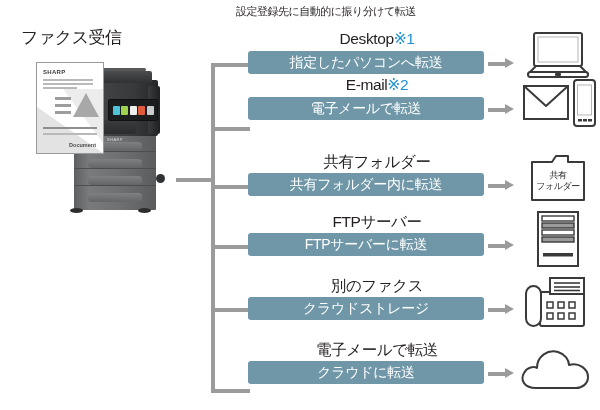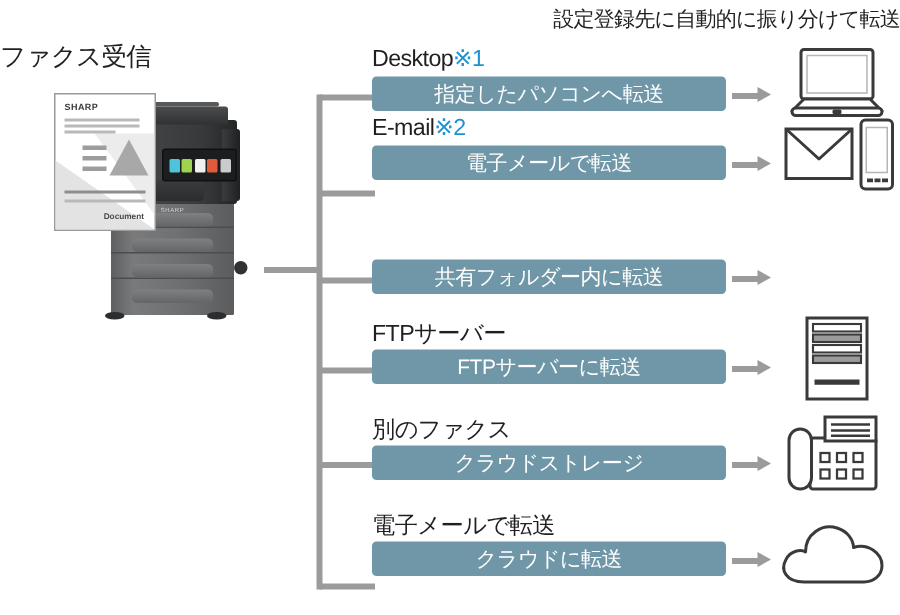--- a/index.html
+++ b/index.html
@@ -6,21 +6,21 @@
   html, body {
     width: 600px; height: 410px;
     background: #ffffff;
     font-family: "Liberation Sans", "DejaVu Sans", sans-serif;
     overflow: hidden;
   }
   #stage { position: relative; width: 600px; height: 410px; }
 
   
   .fax-recv-label {
-    position: absolute; left: 0; top: 26px;
+    position: absolute; left: 21px; top: 26px;
     font-size: 17px; color: #231f20; letter-spacing: -0.5px;
     white-space: nowrap;
   }
 
   
   .mfp { position: absolute; left: 30px; top: 58px; width: 150px; height: 152px; }
   .mfp-body {
     position: absolute; left: 44px; top: 76px; width: 82px; height: 76px;
     background: linear-gradient(90deg,#5d5f61 0%,#787a7c 18%,#6e7072 55%,#5a5c5e 100%);
     border-radius: 1px;
@@ -114,21 +114,21 @@
   
   .tree-line { position: absolute; background: #9b9b9b; }
   .trunk { left: 211px; width: 4px; }
   .stem  { height: 4px; }
   .branch{ height: 4px; }
 
   
   .row { position: absolute; left: 248px; width: 352px; height: 58px; }
   .row-title {
     position: absolute; left: 0; top: 0; width: 258px;
-    font-size: 15.5px; color: #231f20;
+    text-align: center; font-size: 15.5px; color: #231f20;
     white-space: nowrap; letter-spacing: -0.4px;
   }
   .row-title .mark { color: #1f93d1; }
   .pill {
     position: absolute; left: 0; top: 21px; width: 236px; height: 23px;
     background: #6f97a7; border-radius: 3px;
     display: flex; align-items: center; justify-content: center;
   }
   .pill span {
     font-size: 14px; color: #ffffff; letter-spacing: -0.3px; white-space: nowrap;
@@ -203,22 +203,22 @@
   <div class="tree-line stem" style="left:176px; top:178px; width:37px;"></div>
   <div class="tree-line trunk" style="top:63px; height:330px;"></div>
 
   <div class="tree-line branch" style="left:213px; top:63px;  width:37px;"></div>
   <div class="tree-line branch" style="left:213px; top:127px; width:37px;"></div>
   <div class="tree-line branch" style="left:213px; top:185px; width:37px;"></div>
   <div class="tree-line branch" style="left:213px; top:245px; width:37px;"></div>
   <div class="tree-line branch" style="left:213px; top:308px; width:37px;"></div>
   <div class="tree-line branch" style="left:213px; top:389px; width:37px;"></div>
 
-  <div style="position:absolute; left:236px; top:4px; width:364px; text-align:right;
-              font-size:14px; color:#231f20; letter-spacing:-0.5px; white-space:nowrap;">設定登録先に自動的に振り分けて転送</div>
+  <div style="position:absolute; left:236px; top:4px; width:364px; text-align:left;
+              font-size:11px; color:#231f20; letter-spacing:-0.5px; white-space:nowrap;">設定登録先に自動的に振り分けて転送</div>
 
   <div class="row" style="top:30px;">
     <div class="row-title"><span>Desktop</span><span class="mark">※1</span></div>
     <div class="pill">
       <span>指定したパソコンへ転送</span>
     </div>
     <div class="arrow">
       <div class="shaft"></div>
         <div class="head"></div>
     </div>
@@ -249,26 +249,34 @@
         <rect x="58" y="6" width="21" height="46" rx="3" fill="#fff" stroke="#3a3a3a" stroke-width="2"></rect>
         <rect x="61.5" y="11" width="14" height="30" fill="#fff" stroke="#b5b5b5" stroke-width="1"></rect>
         <rect x="62" y="45" width="4" height="2.5" fill="#3a3a3a"></rect>
         <rect x="67" y="45" width="4" height="2.5" fill="#3a3a3a"></rect>
         <rect x="72" y="45" width="4" height="2.5" fill="#3a3a3a"></rect>
       </svg>
     </div>
   </div>
 
   <div class="row" style="top:152px;">
+    <div class="row-title"><span>共有フォルダー</span><span class="mark"></span></div>
     <div class="pill">
       <span>共有フォルダー内に転送</span>
     </div>
     <div class="arrow">
       <div class="shaft"></div>
         <div class="head"></div>
+    </div>
+    <div class="icon">
+      <svg viewBox="0 0 84 58" width="84" height="58" style="position:absolute;left:0;top:0;">
+        <path d="M16 12 L36 12 L40 6 L52 6 L52 12 L68 12 L68 50 L16 50 Z" fill="#fff" stroke="#3a3a3a" stroke-width="2" stroke-linejoin="round"></path>
+      </svg>
+      <div class="ico-text" style="top:20px;">共有</div>
+      <div class="ico-text" style="top:31px;">フォルダー</div>
     </div>
   </div>
 
   <div class="row" style="top:212px;">
     <div class="row-title"><span>FTPサーバー</span><span class="mark"></span></div>
     <div class="pill">
       <span>FTPサーバーに転送</span>
     </div>
     <div class="arrow">
       <div class="shaft"></div>

